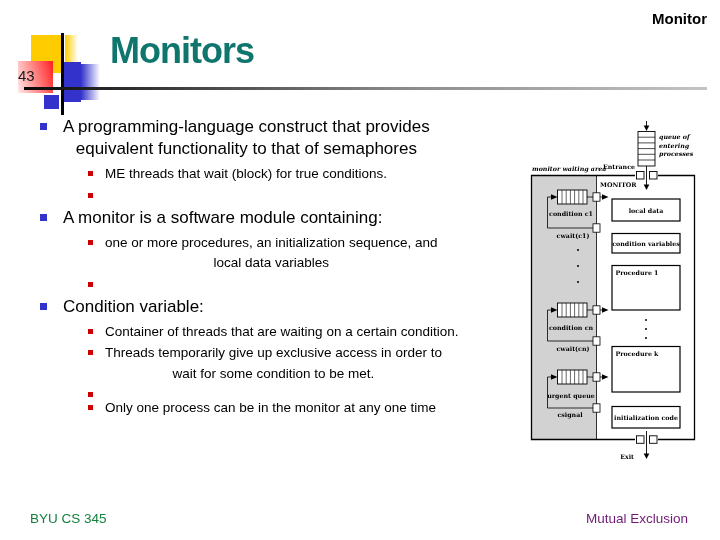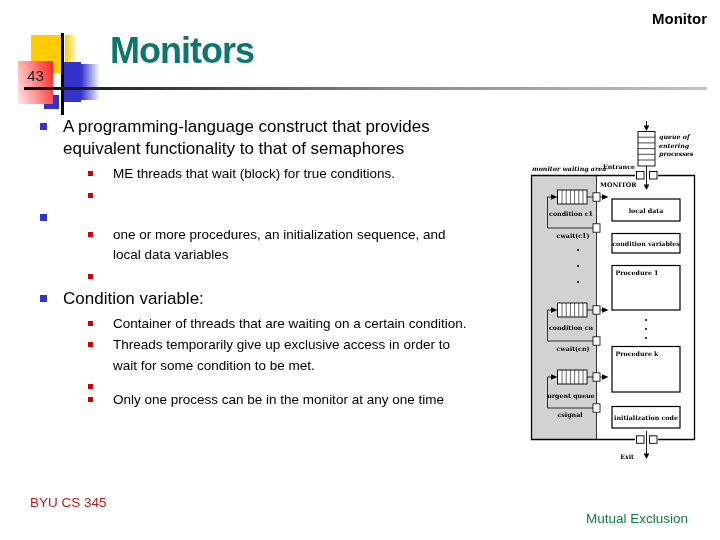--- a/index.html
+++ b/index.html
@@ -10,45 +10,45 @@
   .abs { position:absolute; }
 
   
   .deco-yellow      { left:31px; top:35px; width:30px; height:38px; background:#FFCC00; }
   .deco-yellow-fade { left:65px; top:35px; width:13px; height:33px;
                       background:linear-gradient(to right,#FFCC00,rgba(255,204,0,0)); }
   .deco-blue        { left:64px; top:62px; width:17px; height:40px; background:#3333CC; }
   .deco-blue-fade   { left:81px; top:64px; width:19px; height:36px;
                       background:linear-gradient(to right,#3333CC,rgba(51,51,204,0)); }
   .deco-blue-small  { left:44px; top:95px; width:15px; height:14px; background:#3333CC; }
-  .deco-red         { left:18px; top:61px; width:35px; height:43px;
+  .deco-red         { left:18px; top:61px; width:35px; height:32px;
                       background:linear-gradient(75deg,#ffe9e9 0%,#ff7d7d 55%,#ff1f1f 100%);
-                      display:flex; justify-content:center; }
+                      display:flex; justify-content:flex-start; }
   .page-number      { font-size:15px; color:#1a1a1a; margin-top:6px; }
   .v-line { left:61px; top:33px; width:3px; height:82px; background:#000; }
   .h-rule { left:24px; top:87px; width:683px; height:3px;
             background:linear-gradient(to right,#0a0a0a,#8a8a8a 55%,#c4c4c4); }
 
   .header-context { top:10px; right:13px; font-size:15px; font-weight:bold; color:#000; }
   .title { left:110px; top:30px; font-size:36px; font-weight:bold; color:#0f766e; letter-spacing:-1px; }
 
   
   .content { left:38px; top:116px; width:500px; }
   .mb { display:flex; }
-  .mb-block { margin-top:9px; }
+  .mb-block { margin-top:9px;text-align:center; }
   .mb-block:first-child { margin-top:0; }
   .mb .sq { flex:none; width:7px; height:7px; background:#3333CC; margin:7px 16px 0 2px; }
   .mb-text { font-size:17px; line-height:22px; color:#000; white-space:pre-line; }
   .subs { margin-left:50px; margin-top:4px; }
-  .sb { display:flex; margin-top:1px;gap:8px; }
+  .sb { display:flex; margin-top:1px; }
   .sb .sq { flex:none; width:5px; height:5px; background:#CC0000; margin:7px 12px 0 0; }
   .sb-text { font-size:13.5px; line-height:20.5px; color:#000; white-space:pre-line; }
 
-  .footer-left  { left:30px;  top:495px; font-size:13.5px; color:#b91c1c; }
-  .footer-right { right:32px; top:511px; font-size:13.5px; color:#15803d; }
+  .footer-left  { left:30px;  top:511px; font-size:13.5px; color:#15803d; }
+  .footer-right { right:32px; top:511px; font-size:13.5px; color:#701a75; }
 
   .diagram-svg { left:515px; top:118px; }
   .dg-label { font-family:"DejaVu Serif", serif; font-size:6.3px; font-weight:bold; fill:#000; }
   .dg-label-it { font-family:"DejaVu Serif", serif; font-size:6.3px; font-weight:bold; font-style:italic; fill:#000; }
 </style>
 </head>
 <body>
 
 <div class="slide">
 
@@ -81,20 +81,21 @@
         </div>
         <div class="sb">
           <span class="sq"></span>
         </div>
       </div>
     </div>
 
     <div class="mb-block">
       <div class="mb">
         <span class="sq"></span>
+        <div class="mb-text">A monitor is a software module containing:</div>
       </div>
       <div class="subs">
         <div class="sb">
           <span class="sq"></span>
           <div class="sb-text">one or more procedures, an initialization sequence, and
 local data variables</div>
         </div>
         <div class="sb">
           <span class="sq"></span>
         </div>

